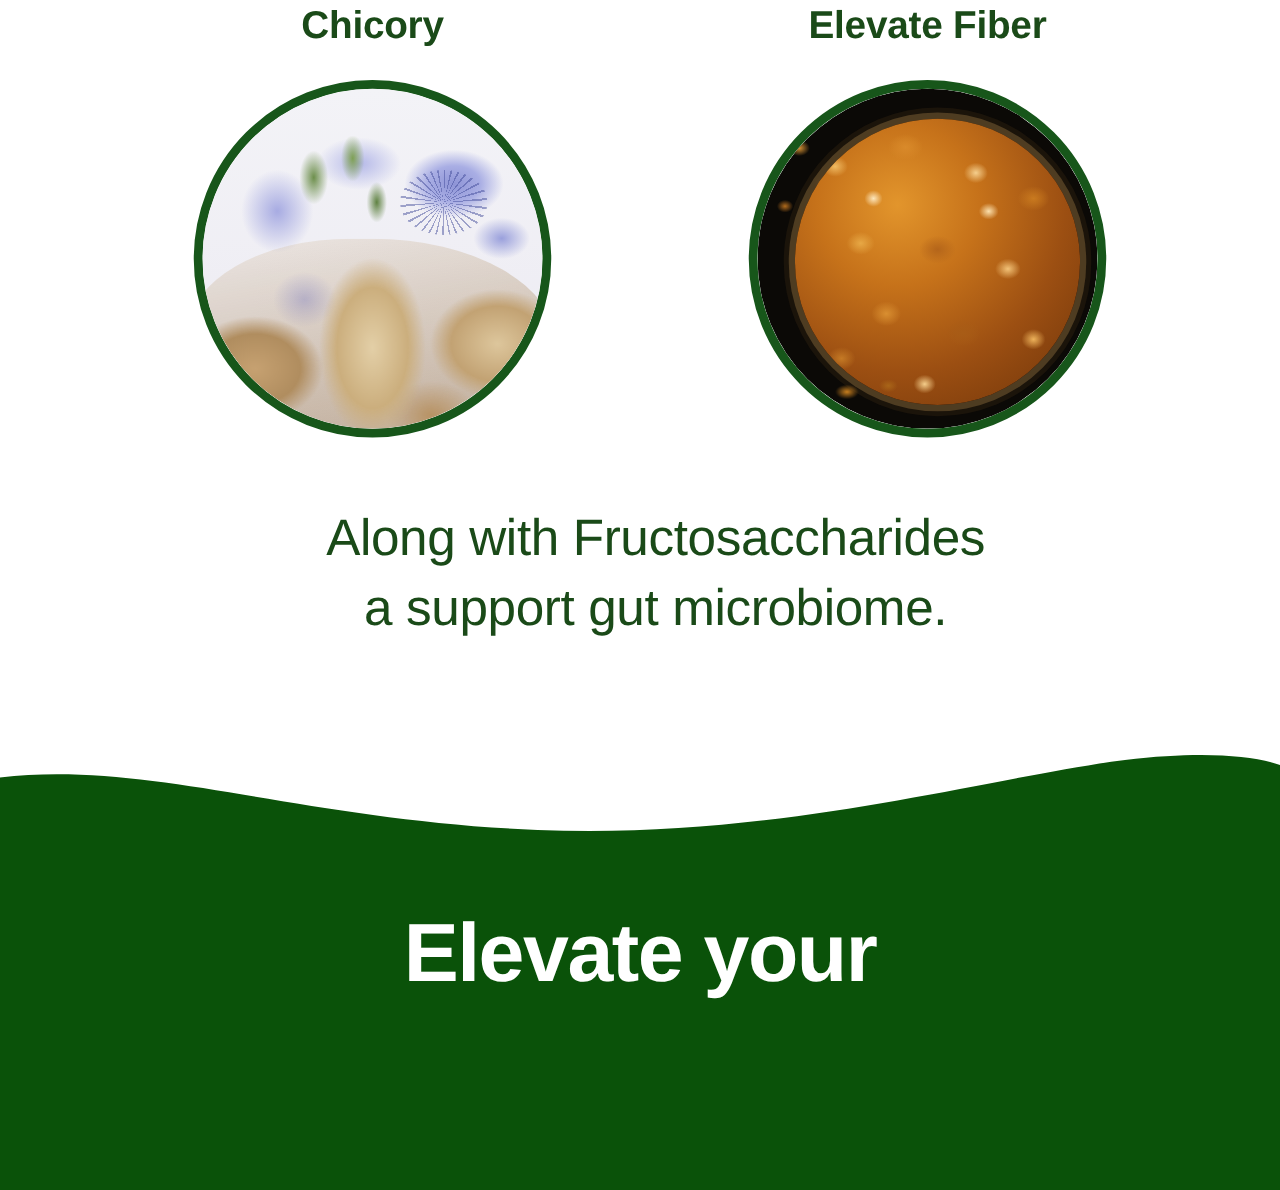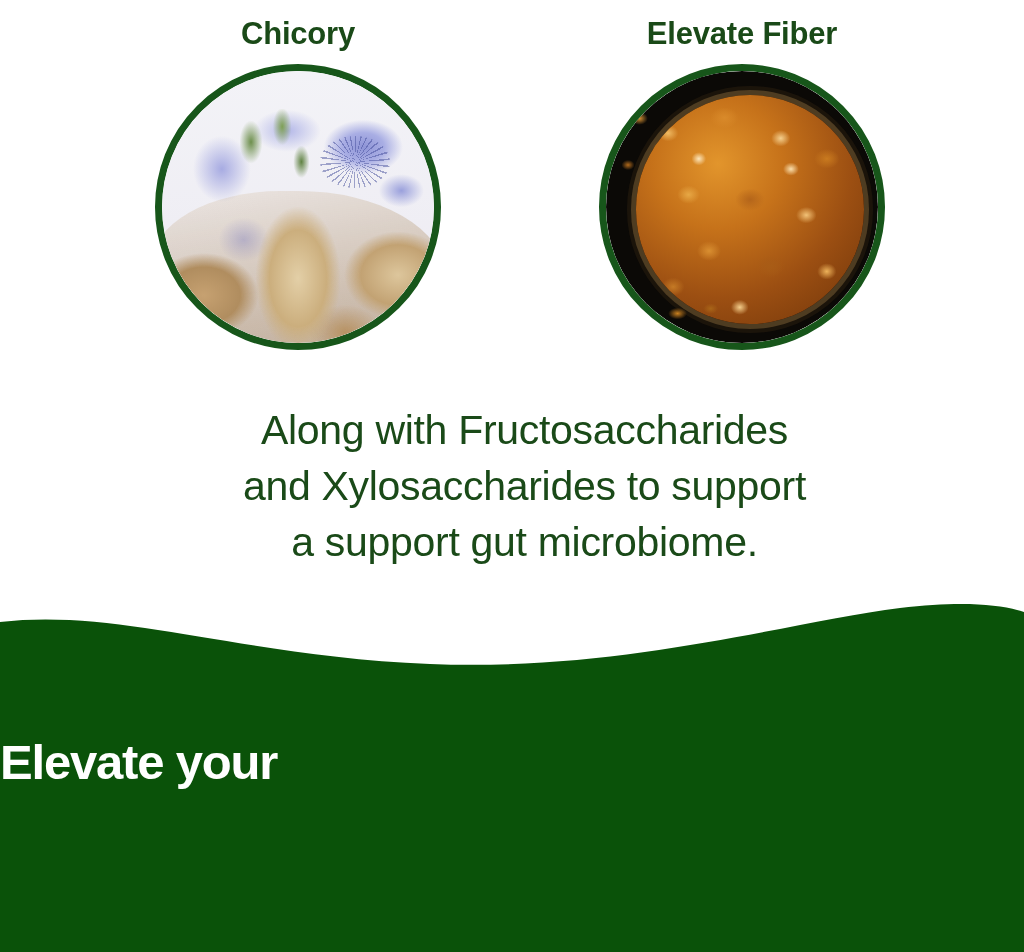--- a/index.html
+++ b/index.html
@@ -38,21 +38,21 @@
 
   .ingredient-label {
     width: 300px;
     text-align: center;
     font-size: 31px;
     font-weight: bold;
     color: #1a4a18;
     letter-spacing: -0.2px;
     line-height: 36px;
     height: 40px;
-    padding-top: 16px;
+    padding-top: 2px;
   }
 
   .circle-frame {
     position: absolute;
     top: 64px;
     left: 7px;
     width: 286px;
     height: 286px;
     border-radius: 50%;
     border: 7px solid #17561a;
@@ -189,23 +189,23 @@
     width: 1024px;
     height: 392px;
   }
   .green-band svg { display: block; width: 1024px; height: 392px; }
 
   .headline {
     position: absolute;
     left: 0;
     top: 716px;
     width: 1024px;
-    text-align: left;
+    text-align: center;
     color: #ffffff;
-    font-size: 49px;
+    font-size: 66px;
     font-weight: bold;
     line-height: 92px;
     letter-spacing: -1.2px;
   }
   .headline .line { display: block; }
 </style>
 </head>
 <body>
 
 <div id="page">
@@ -235,21 +235,20 @@
             <div class="spill2"></div>
           </div>
         </div>
       </div>
     </div>
 
   </div>
 
   <div class="support-copy">
     <span class="line">Along with Fructosaccharides</span>
-    <span class="line">and Xylosaccharides to support</span>
     <span class="line">a support gut microbiome.</span>
   </div>
 
   <div class="green-band">
     <svg viewBox="0 0 1024 392" preserveAspectRatio="none">
       <path id="wave-path" d="M0,62 C 120,48 240,96 430,104 C 620,112 790,62 900,48 C 960,41 1000,44 1024,52 L1024,392 L0,392 Z" fill="#0a5209"></path>
     </svg>
   </div>
 
   <div class="headline">

